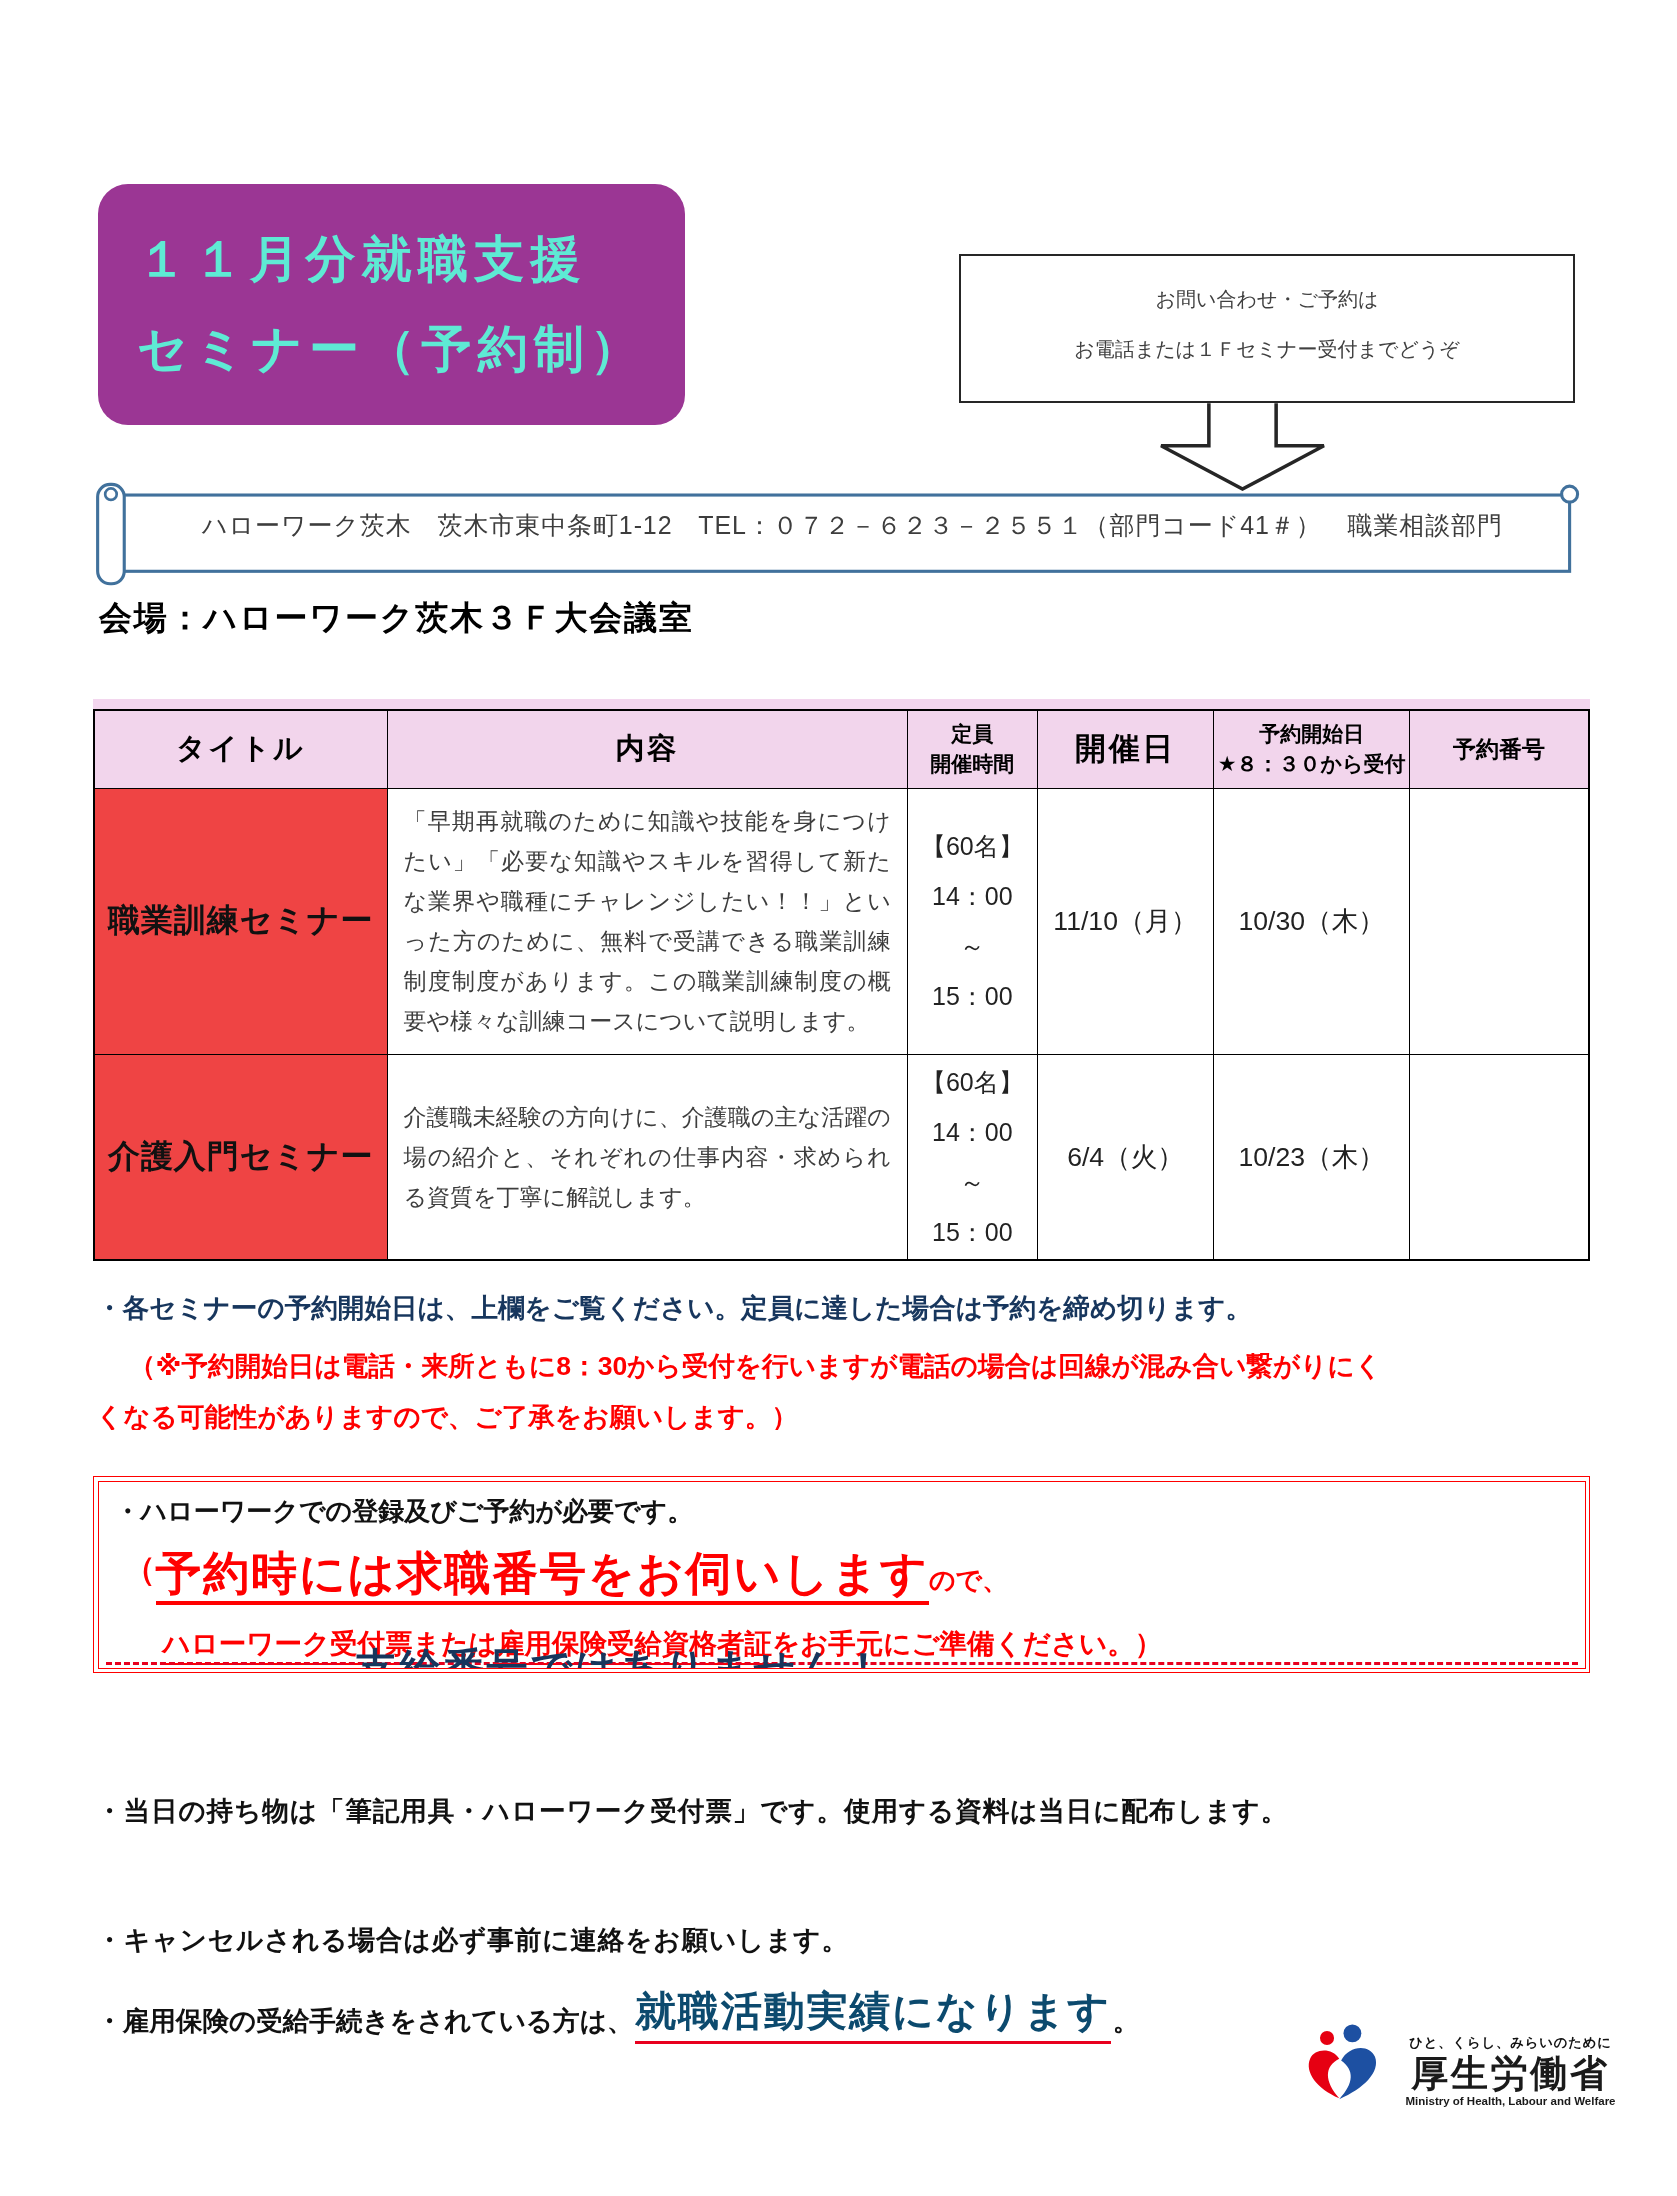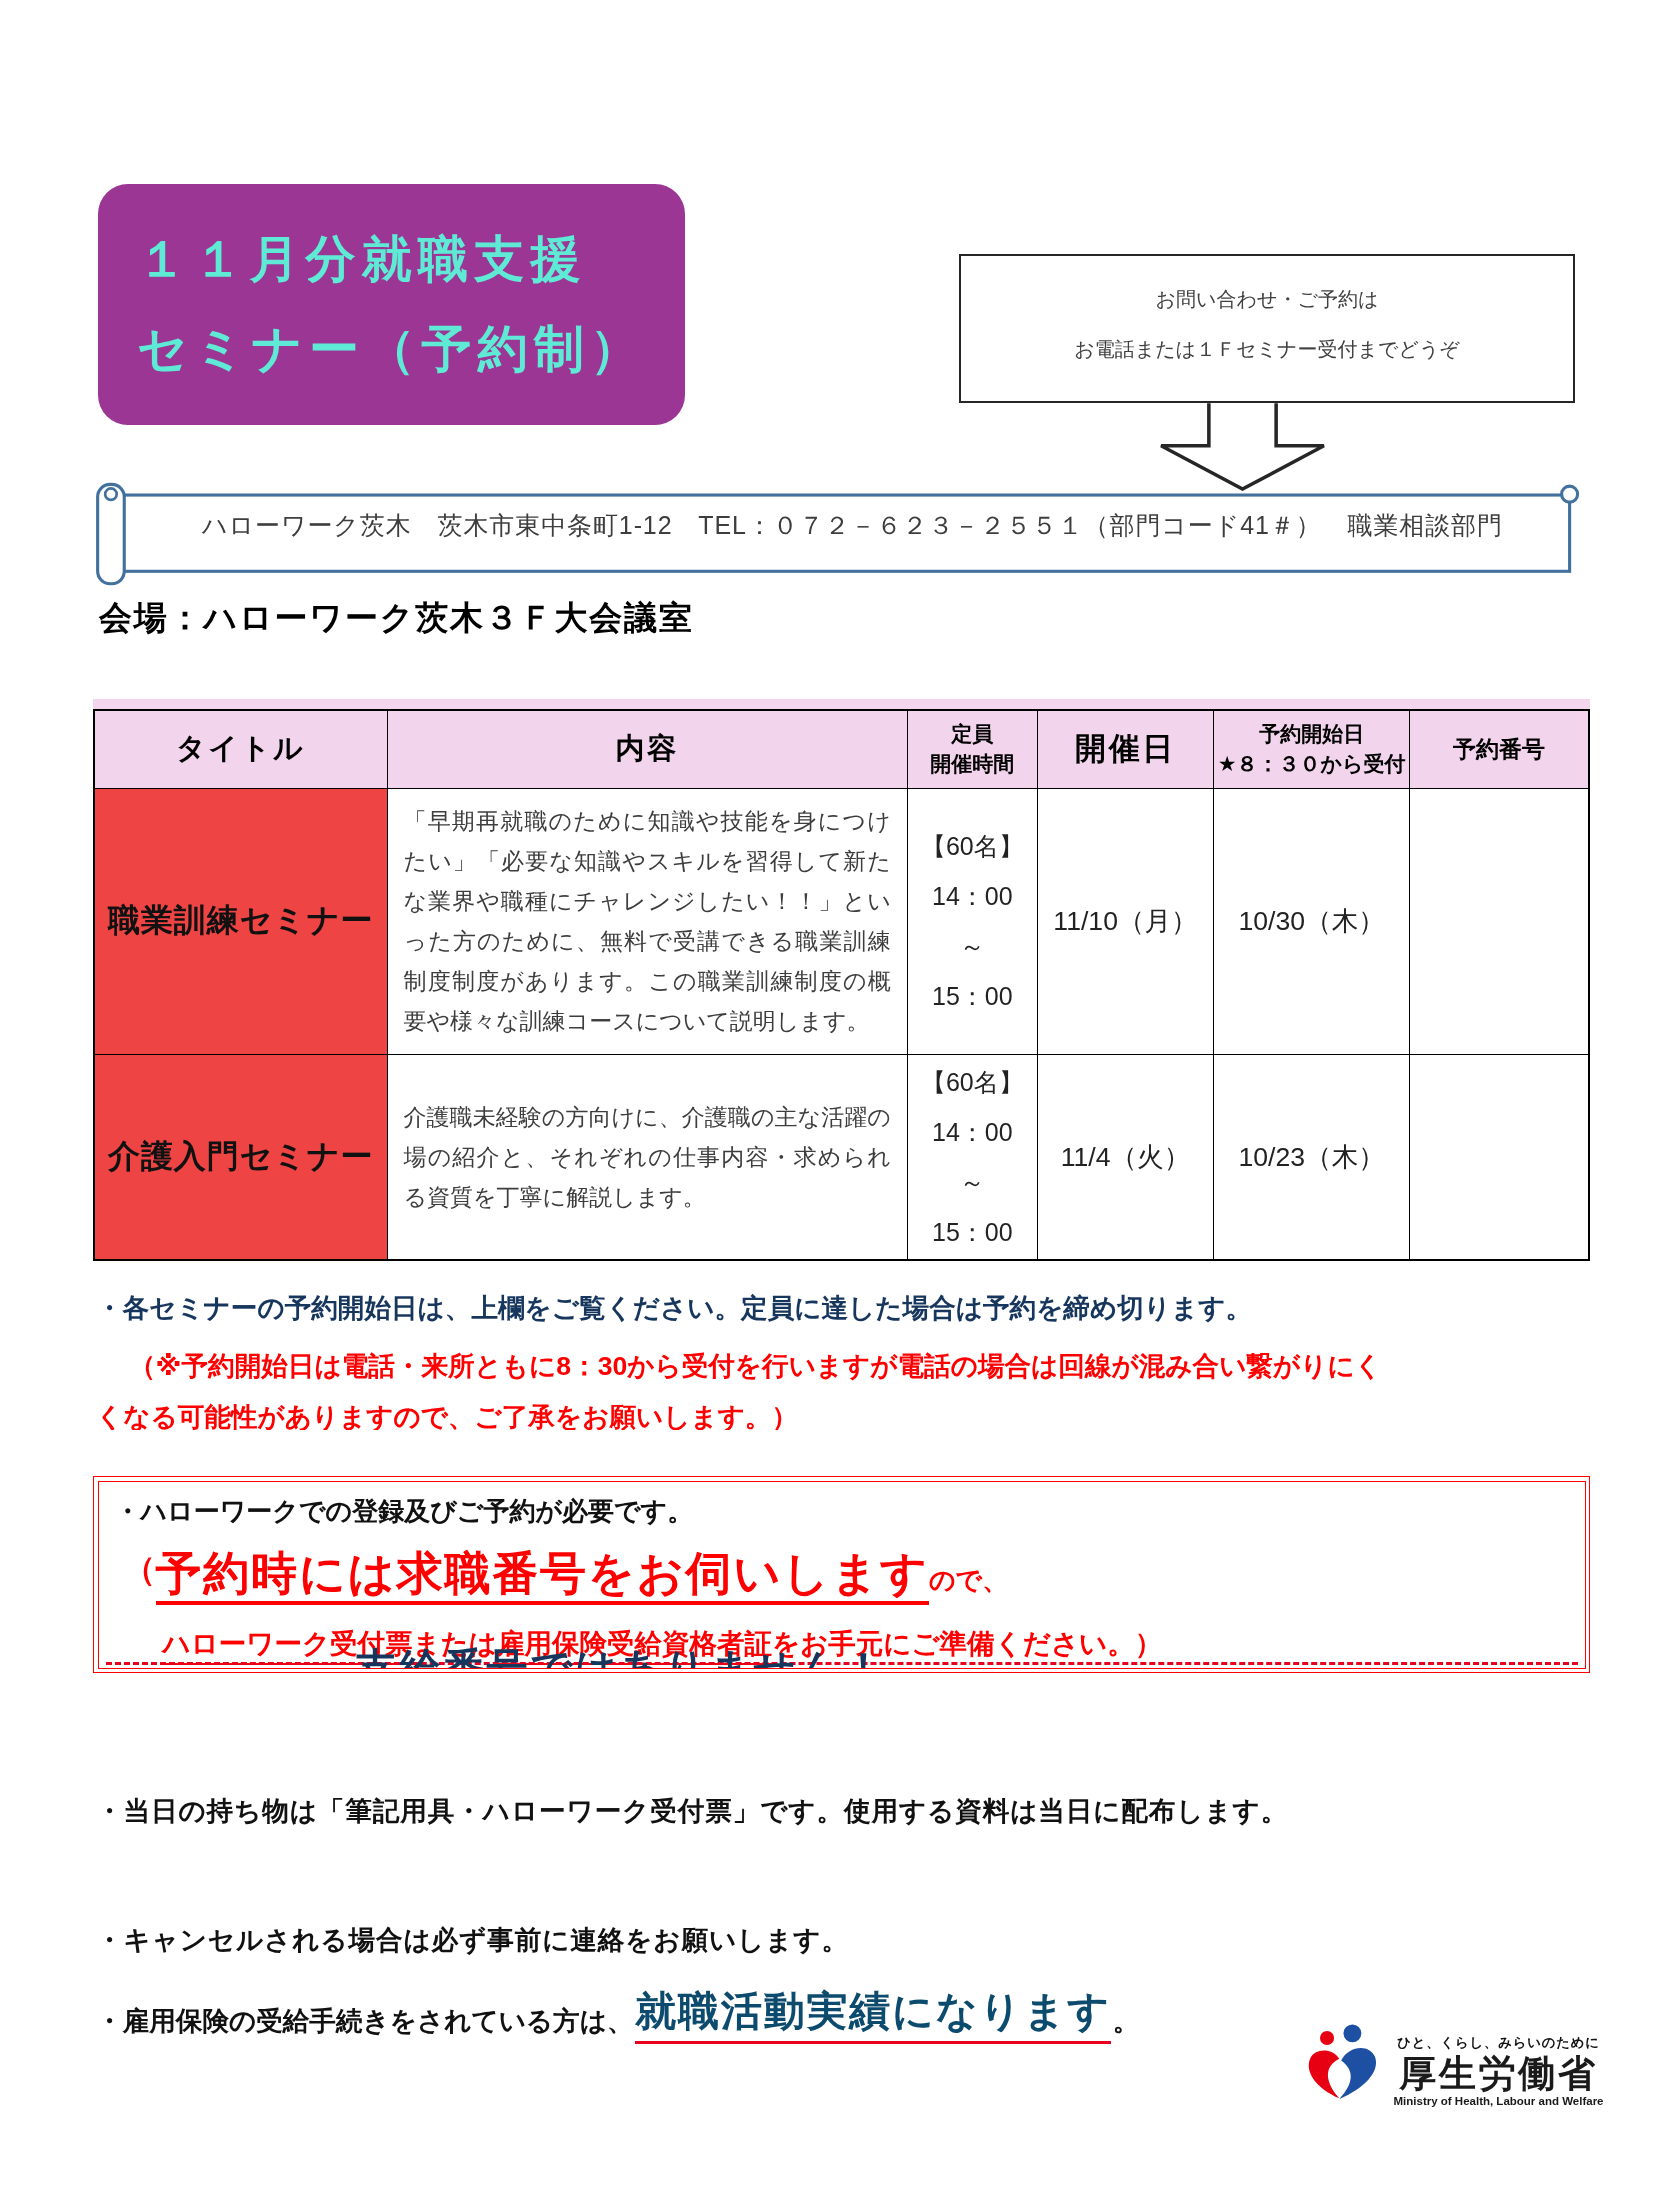--- a/index.html
+++ b/index.html
@@ -100,21 +100,21 @@
 
   
   .emp-note { position:absolute; left:96px; top:1984px; white-space:nowrap; display:flex; align-items:flex-end; }
   .emp-prefix, .emp-suffix { font-size:26.6px; font-weight:600; color:#111; padding-bottom:5.3px; }
   .emp-highlight {
     font-size:41px; font-weight:bold; color:#0c4a6e; letter-spacing:1.8px;
     border-bottom:3.5px solid #e8001e; padding-bottom:1.8px; margin:0 1.8px;
   }
 
   
-  .mhlw { position:absolute; left:1296px; top:2023px; display:flex; align-items:center; }
+  .mhlw { position:absolute; left:1296px; top:2023px; display:flex; align-items:center;gap:12px; }
   .mhlw-mark { width:94px; height:94px; flex:none; }
   .mhlw-texts { margin-left:3.5px; text-align:center; }
   .mhlw-slogan { font-size:13.3px; font-weight:bold; color:#111; letter-spacing:0.9px; white-space:nowrap; }
   .mhlw-name { font-size:37px; font-weight:800; color:#1a1a1a; letter-spacing:2.7px; white-space:nowrap; line-height:43px; }
   .mhlw-en { font-size:11.5px; font-weight:bold; color:#1a1a1a; white-space:nowrap; }
 </style>
 </head>
 <body>
 
 <div class="page">
@@ -184,21 +184,21 @@
       </tr>
       <tr class="row2">
         <td class="cell-title">介護入門セミナー</td>
         <td class="cell-content">介護職未経験の方向けに、介護職の主な活躍の場の紹介と、それぞれの仕事内容・求められる資質を丁寧に解説します。</td>
         <td class="cell-capacity">
           <div>【60名】</div>
           <div>14：00</div>
           <div>～</div>
           <div>15：00</div>
         </td>
-        <td class="cell-date">11/4（火）</td>
+        <td class="cell-date">6/4（火）</td>
         <td class="cell-resv">10/23（木）</td>
         <td class="cell-num"></td>
       </tr>
     </tbody>
   </table>
 
   <div class="note1">・各セミナーの予約開始日は、上欄をご覧ください。定員に達した場合は予約を締め切ります。</div>
   <div class="note2">（※予約開始日は電話・来所ともに8：30から受付を行いますが電話の場合は回線が混み合い繋がりにく</div>
   <div class="note3-clip">
     <div class="note3">くなる可能性がありますので、ご了承をお願いします。）</div>

